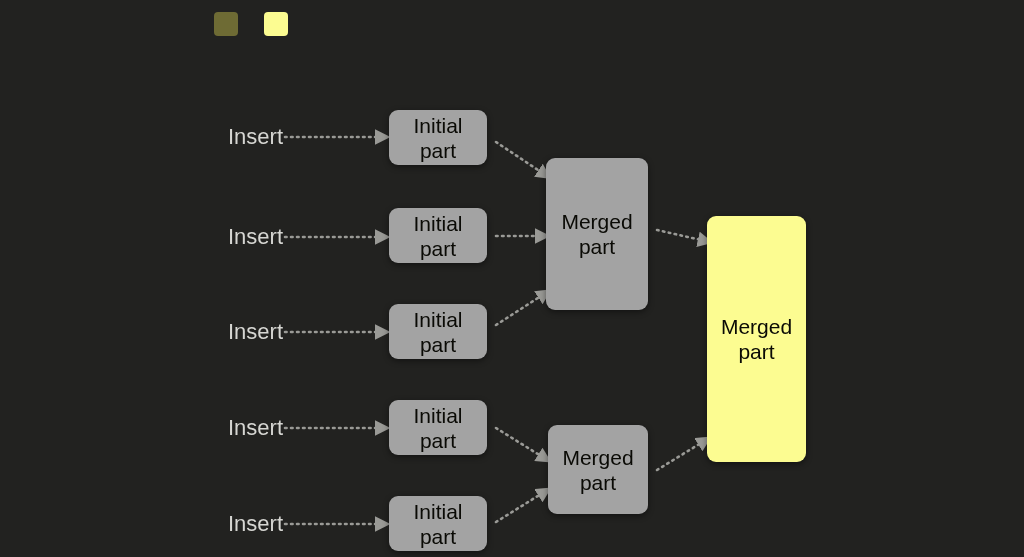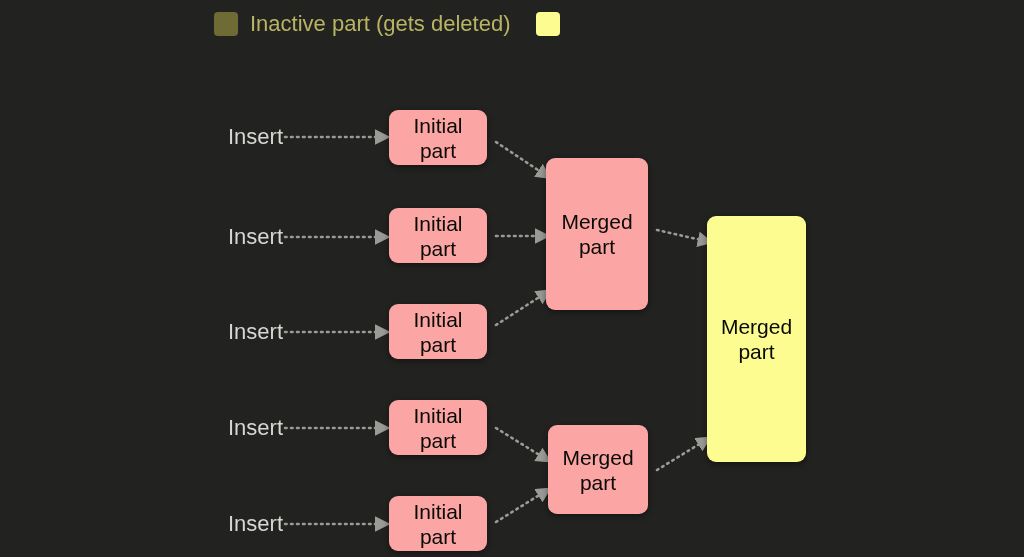--- a/index.html
+++ b/index.html
@@ -56,21 +56,21 @@
     display: flex;
     align-items: center;
     justify-content: center;
     text-align: center;
     color: #0a0a05;
     border-radius: 9px;
     font-size: 21px;
     line-height: 25px;
     box-shadow: 0 2px 6px rgba(0,0,0,0.45);
   }
-  .node.inactive { background: #fca5a5; align-items: center; }
+  .node.inactive { background: #a3a3a3; align-items: center; }
   .node.active   { background: #fcfc91; }
 
   .node.initial {
     left: 389px;
     width: 98px;
     height: 55px;
   }
   #node-initial-1 { top: 110px; }
   #node-initial-2 { top: 208px; }
   #node-initial-3 { top: 304px; }
@@ -121,21 +121,20 @@
   }
 </style>
 </head>
 <body>
 
 <div id="canvas">
 
   <div id="legend">
     <div class="legend-entry">
       <span class="swatch inactive"></span>
-      <span class="legend-label inactive">Inactive part (gets deleted)</span>
     </div>
     <div class="legend-entry">
       <span class="swatch active"></span>
     </div>
   </div>
 
   <svg id="arrows" viewBox="0 0 1024 557" xmlns="http://www.w3.org/2000/svg">
     <defs>
       <marker id="head" markerWidth="7" markerHeight="7" refX="1.2" refY="3" orient="auto" markerUnits="strokeWidth">
         <path d="M0,0 L6,3 L0,6 z" fill="#9a9a96"></path>

